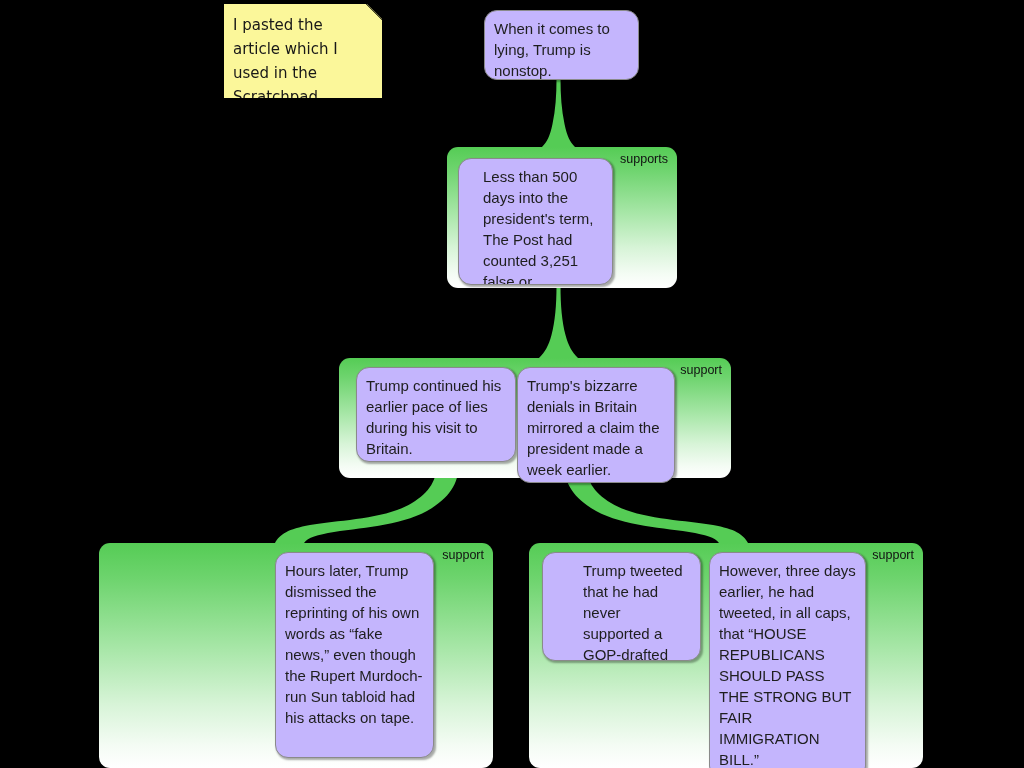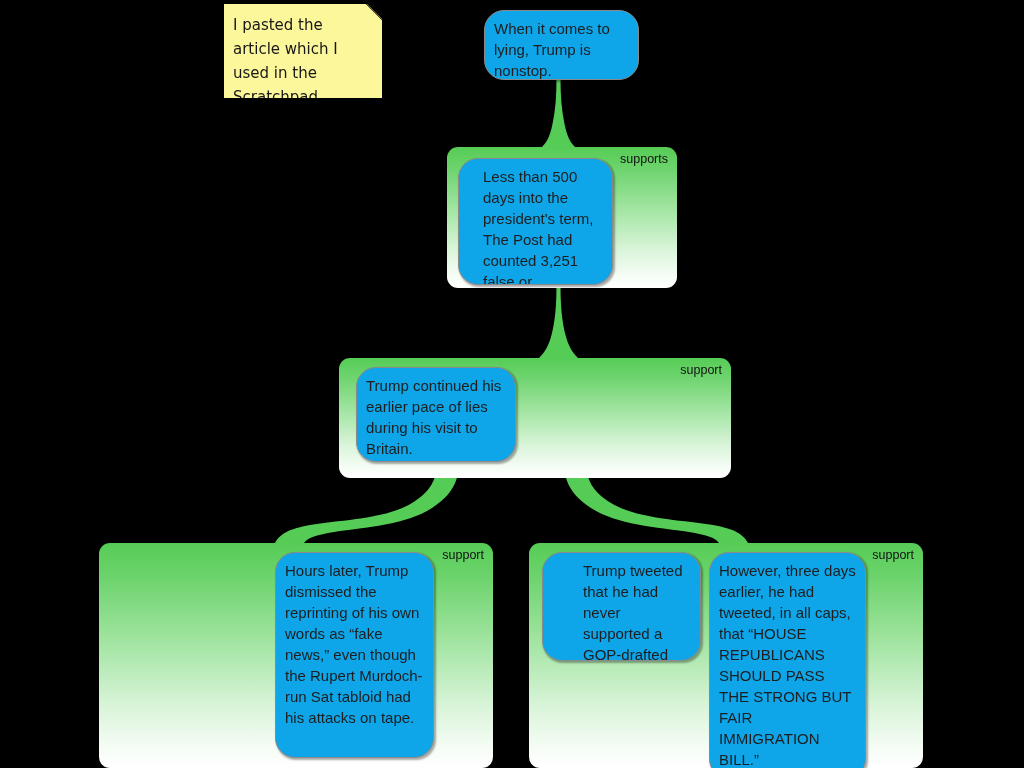--- a/index.html
+++ b/index.html
@@ -43,23 +43,23 @@
     font-size: 12.5px;
     color: #111111;
     line-height: 14px;
     white-space: nowrap;
     font-family: "Liberation Sans", sans-serif;
   }
 
   
   .card {
     position: absolute;
-    background: #0ea5e9;
+    background: #c4b5fd;
     border: 1px solid #8a8a8a;
-    border-radius: 20px;
+    border-radius: 13px;
     box-sizing: border-box;
     box-shadow: 1.5px 1.5px 2px rgba(0,0,0,0.33);
     padding: 7px 9px 6px 9px;
     font-size: 15px;
     line-height: 21px;
     color: #1e1e1e;
     font-family: "Liberation Sans", sans-serif;
     overflow: hidden;
   }
 
@@ -153,26 +153,29 @@
     <div class="card" style="left:11px; top:11px; width:155px; height:127px;padding-left:24px;">
       <span>Less than 500 days into the president's term, The Post had counted 3,251 false or misleading claims by Trump.</span>
     </div>
   </div>
 
   <div class="group" style="left:339px; top:358px; width:392px; height:120px;">
     <span class="group-label">support</span>
     <div class="card" style="left:17px; top:9px; width:160px; height:95px;">
       <span>Trump continued his earlier pace of lies during his visit to Britain.</span>
     </div>
+    <div class="card" style="left:178px; top:9px; width:158px; height:116px;">
+      <span>Trump's bizzarre denials in Britain mirrored a claim the president made a week earlier.</span>
+    </div>
   </div>
 
   <div class="group" style="left:99px; top:543px; width:394px; height:225px;">
     <span class="group-label">support</span>
     <div class="card" style="left:176px; top:9px; width:159px; height:206px;">
-      <span>Hours later, Trump dismissed the reprinting of his own words as “fake news,” even though the Rupert Murdoch-run Sat tabloid had his attacks on tape.</span>
+      <span>Hours later, Trump dismissed the reprinting of his own words as “fake news,” even though the Rupert Murdoch-run Sun tabloid had his attacks on tape.</span>
     </div>
   </div>
 
   <div class="group" style="left:529px; top:543px; width:394px; height:225px;">
     <span class="group-label">support</span>
     <div class="card" style="left:13px; top:9px; width:159px; height:109px;padding-left:40px;">
       <span>Trump tweeted that he had never supported a GOP-drafted immigration bill.</span>
     </div>
     <div class="card" style="left:180px; top:9px; width:157px; height:227px;">
       <span>However, three days earlier, he had tweeted, in all caps, that “HOUSE REPUBLICANS SHOULD PASS THE STRONG BUT FAIR IMMIGRATION BILL.”</span>

